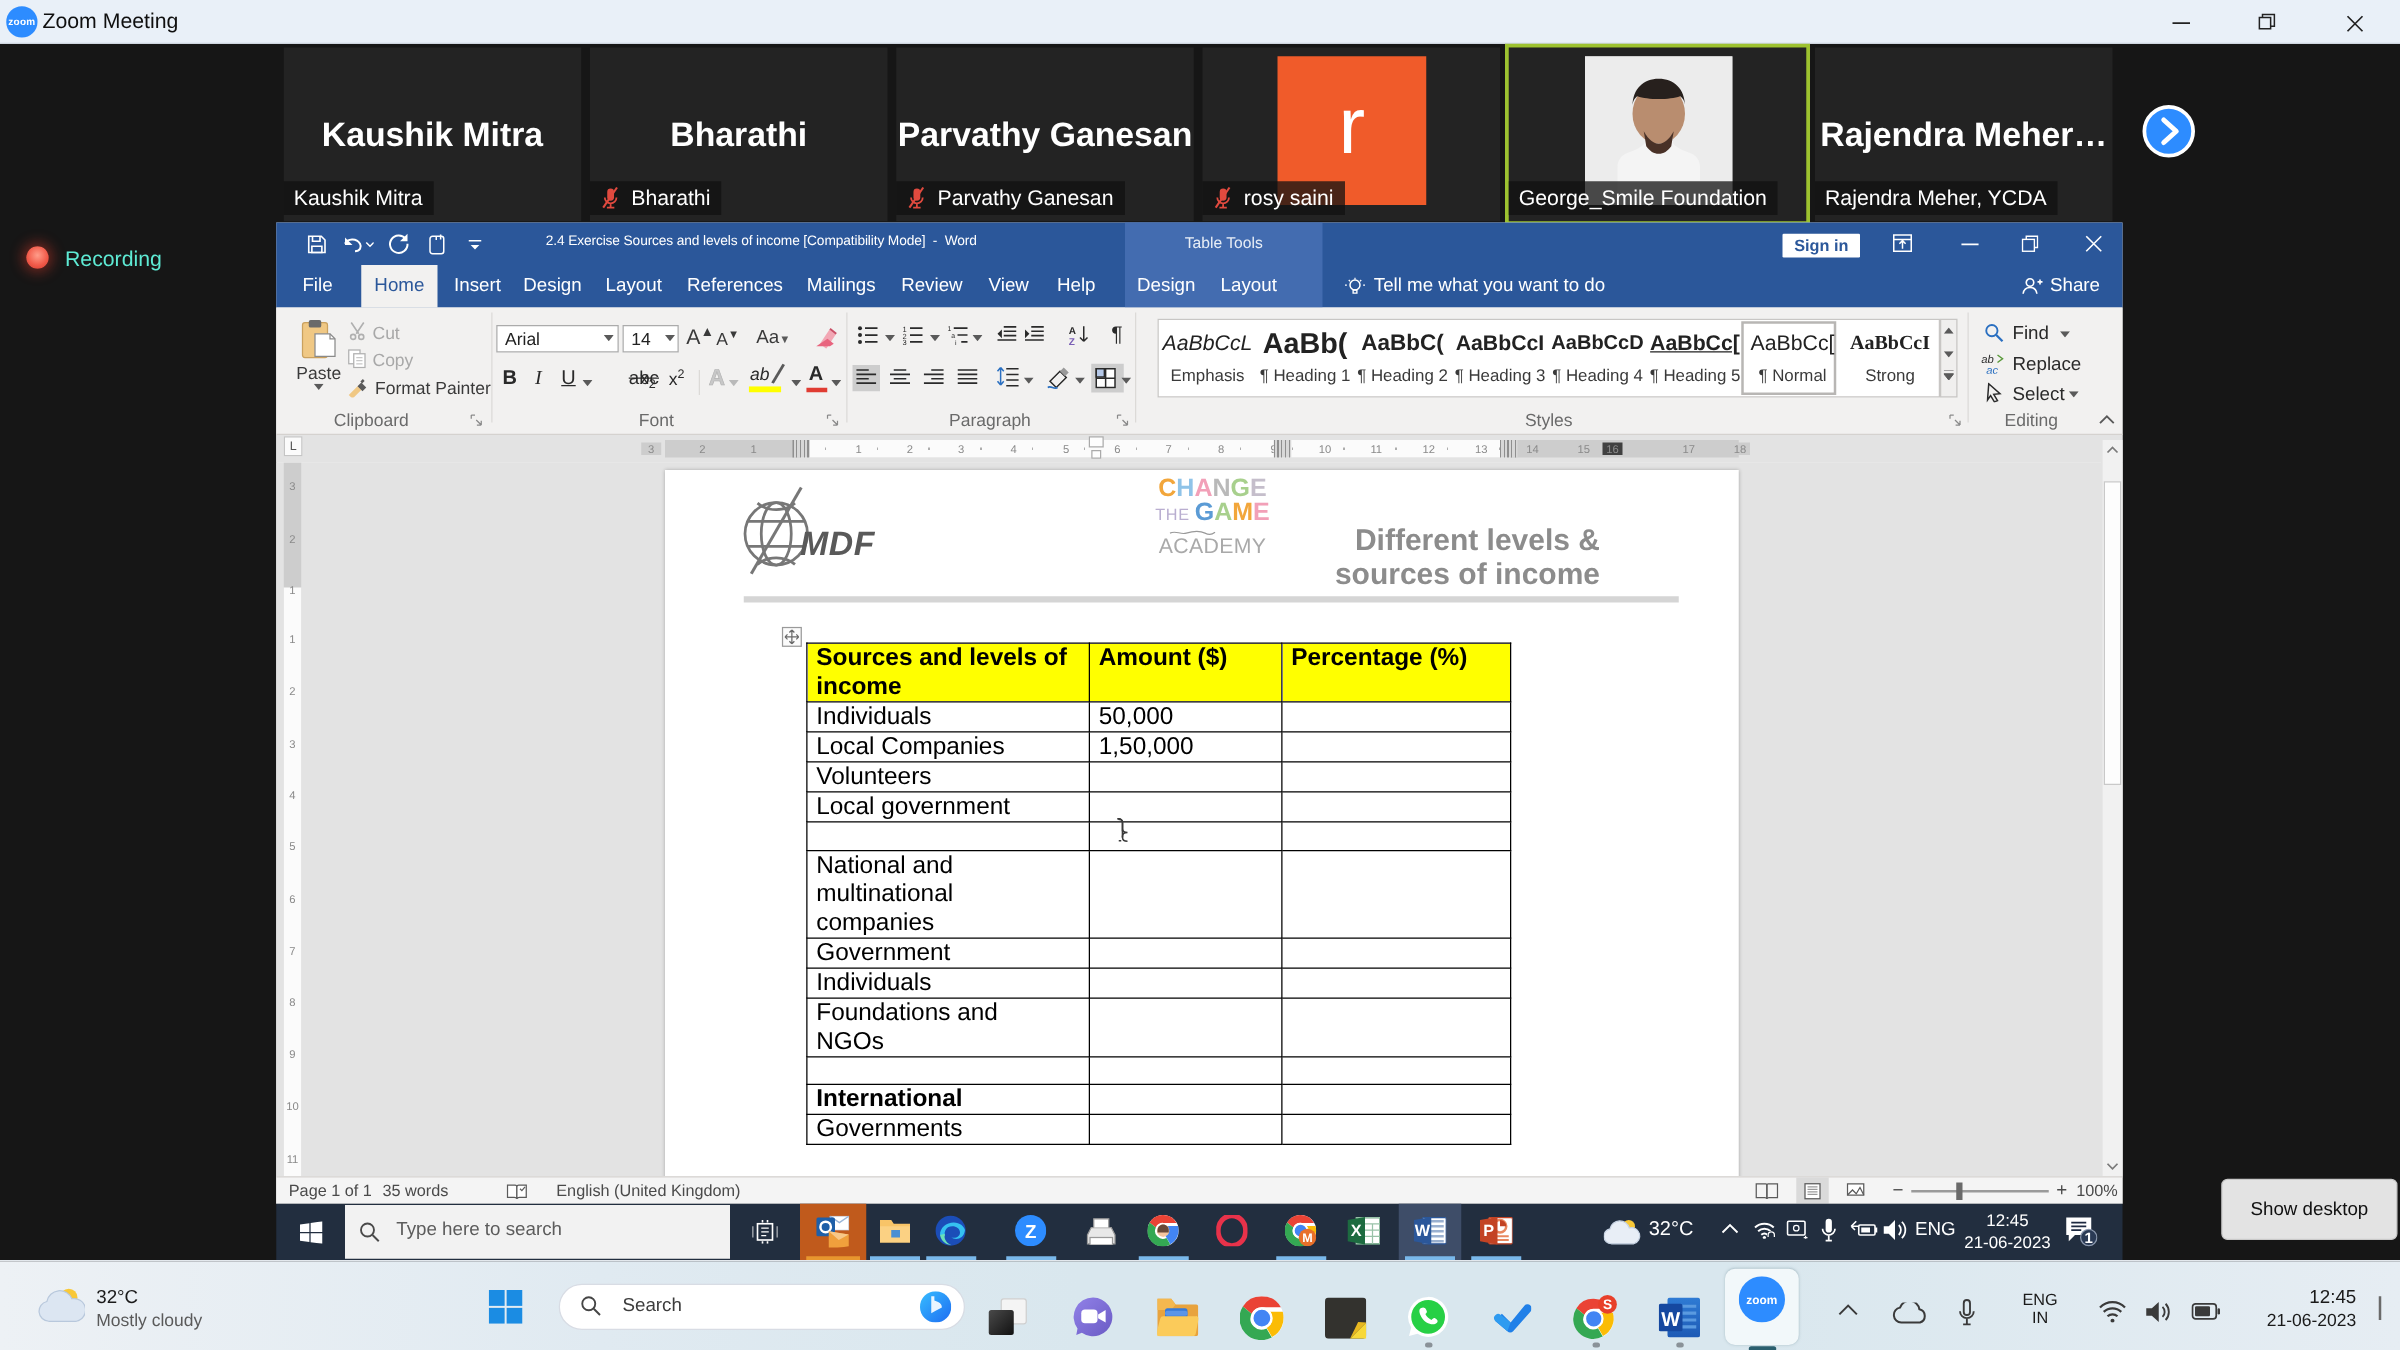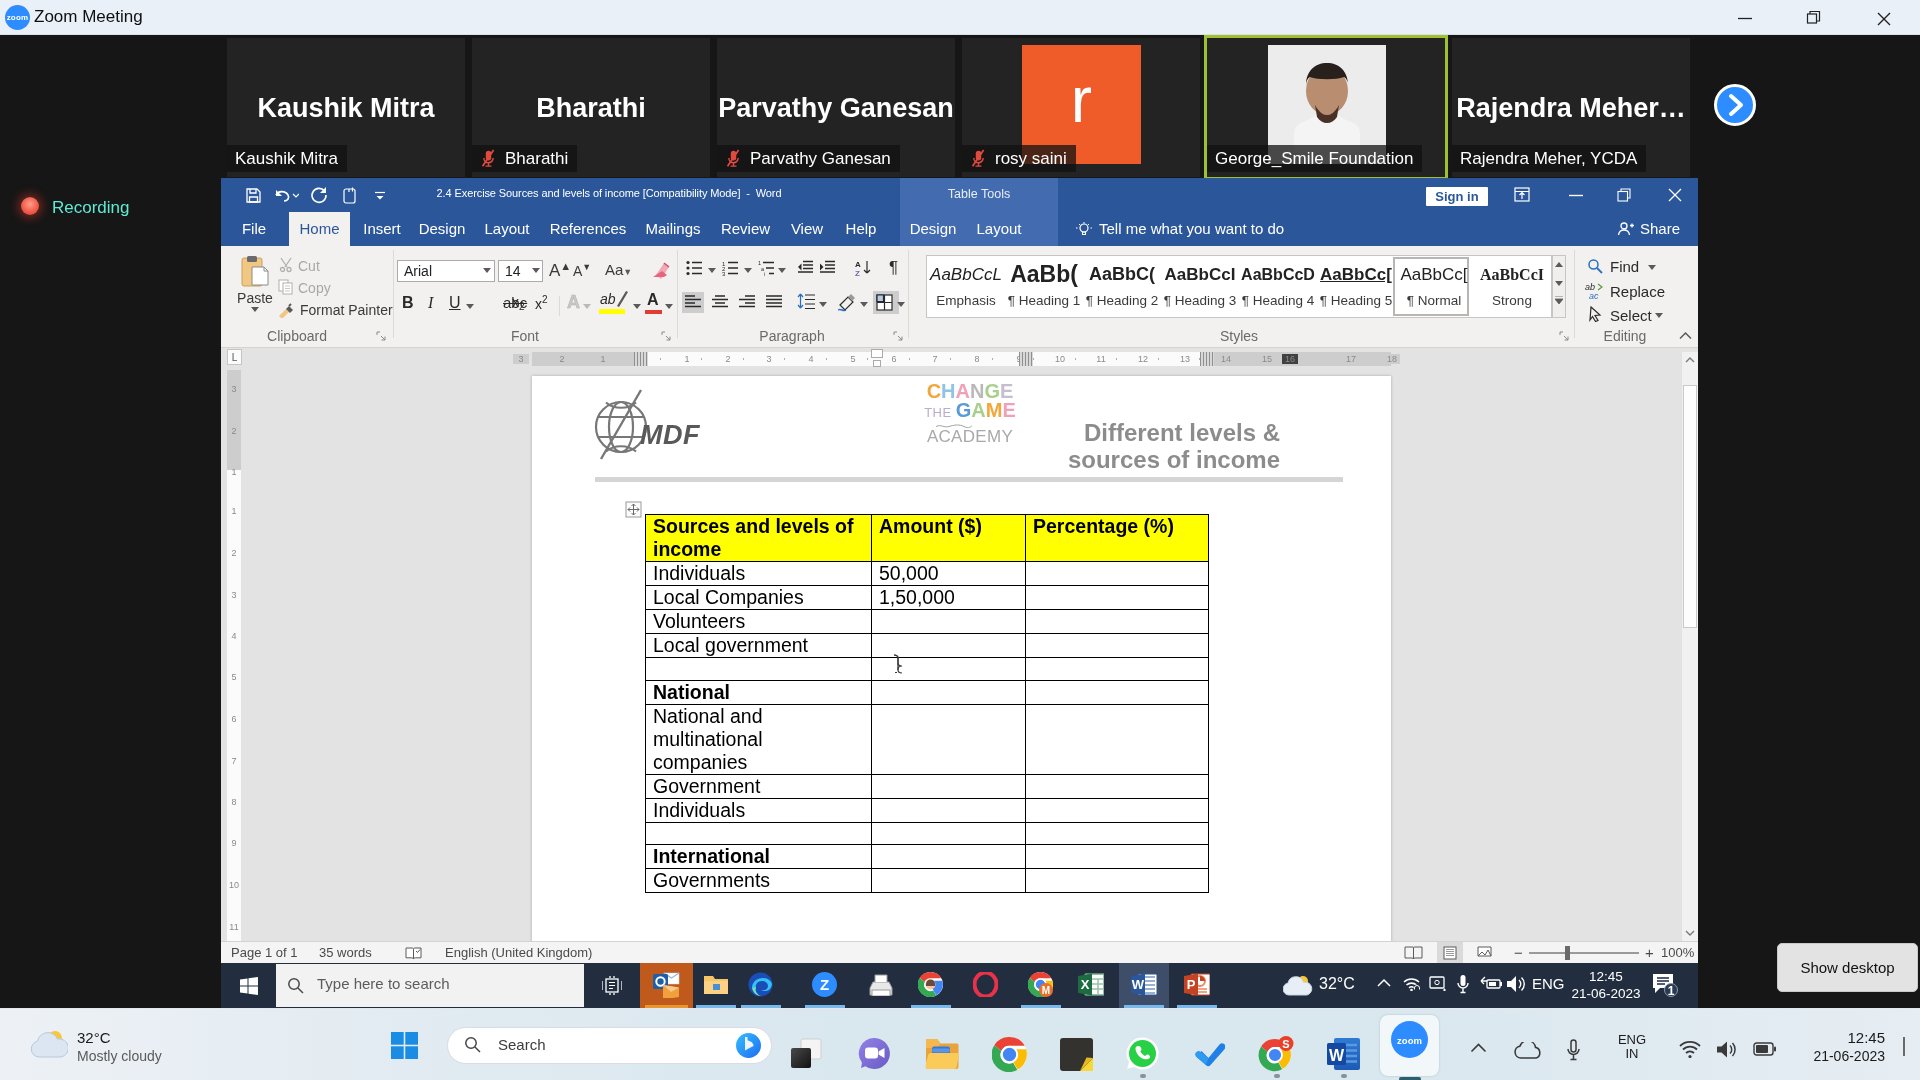--- a/index.html
+++ b/index.html
@@ -567,37 +567,37 @@
         <tr>
               <td>Local government</td>
               <td></td>
               <td></td>
             </tr>
         <tr>
               <td></td>
               <td></td>
               <td></td>
             </tr>
-        <tr class="bold">
-              <td>National</td>
-              <td></td>
-              <td></td>
-            </tr>
         <tr style="height:47px">
               <td>National and multinational companies</td>
               <td></td>
               <td></td>
             </tr>
         <tr>
               <td>Government</td>
               <td></td>
               <td></td>
             </tr>
         <tr>
               <td>Individuals</td>
+              <td></td>
+              <td></td>
+            </tr>
+        <tr>
+              <td>Foundations and NGOs</td>
               <td></td>
               <td></td>
             </tr>
         <tr>
               <td></td>
               <td></td>
               <td></td>
             </tr>
         <tr class="bold">
               <td>International</td>
@@ -627,21 +627,21 @@
       </div>
     <div style="position:absolute;left:1px;top:33px;width:14px;height:243px;background:#fdfdfd;border:1px solid #c9c9c9;"></div>
     <div style="position:absolute;left:1px;top:574px;width:14px;height:13px;">
         <svg width="14" height="13" viewBox="0 0 14 13">
           <path d="M3 5l4 4 4-4" fill="none" stroke="#7a7a7a" stroke-width="1.4"></path>
         </svg>
       </div>
   </div>
   <div id="wstatus" class="abs">
     <span style="position:absolute;left:10px;top:3px;">Page 1 of 1</span>
-    <span style="position:absolute;left:98px;top:3px;">35 words</span>
+    <span style="position:absolute;left:85px;top:3px;">35 words</span>
     <svg style="position:absolute;left:184px;top:4px;" width="17" height="14" viewBox="0 0 17 14">
         <path d="M1 2h6c1 0 1.5.5 1.5 1.5V13c-.5-1-1-1.2-2-1.2H1z" fill="#fff" stroke="#5a5a5a"></path>
         <path d="M16 2h-6c-1 0-1.5.5-1.5 1.5V13c.5-1 1-1.2 2-1.2h5.5z" fill="#fff" stroke="#5a5a5a"></path>
         <path d="M11 5l1.5 1.5L15 3.5" stroke="#5a5a5a" fill="none"></path>
       </svg>
     <span style="position:absolute;left:224px;top:3px;">English (United Kingdom)</span>
     <svg style="position:absolute;left:1183px;top:4px;" width="19" height="14" viewBox="0 0 19 14">
         <path d="M1 1h7.5c.6 0 1 .4 1 1v11c-.3-.8-.8-1-1.6-1H1z" fill="none" stroke="#5a5a5a"></path>
         <path d="M18 1h-7.5c-.6 0-1 .4-1 1v11c.3-.8.8-1 1.6-1H18z" fill="none" stroke="#5a5a5a"></path>
       </svg>

